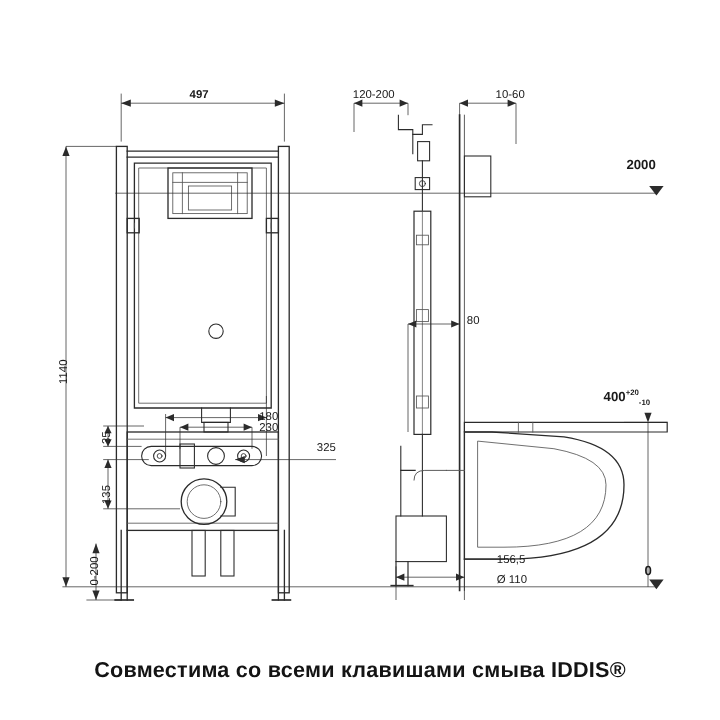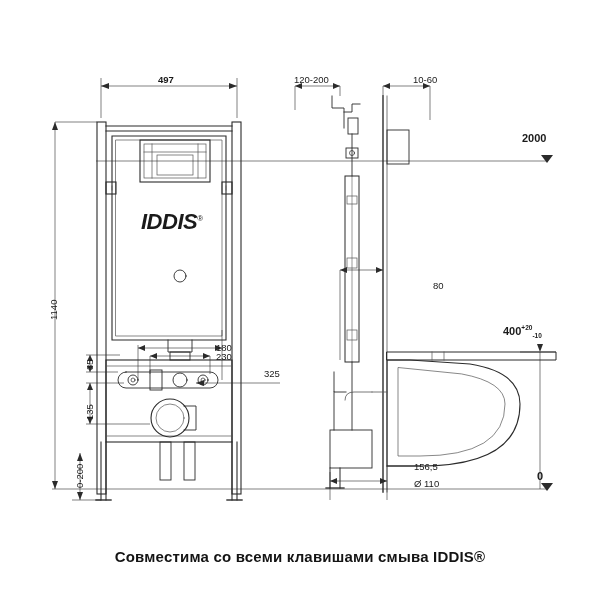--- a/index.html
+++ b/index.html
@@ -26,21 +26,21 @@
     left: 0; top: 0;
     width: 600px;
     height: 600px;
   }
   .caption {
     position: absolute;
     left: 0;
     top: 548px;
     width: 600px;
     text-align: center;
-    font-size: 15px;
+    font-size: 18px;
     font-weight: bold;
     letter-spacing: 0.2px;
     color: #141414;
   }
   .dim-label {
     position: absolute;
     font-size: 9.5px;
     color: #1a1a1a;
     white-space: nowrap;
   }
@@ -263,27 +263,24 @@
   <div class="dim-label" style="left:401px; top:74px;margin-left:12px;">10-60</div>
   <div class="dim-label bold" style="left:522px; top:132px;">2000</div>
   <div class="dim-label bold" style="left:537px; top:470px;">0</div>
   <div class="dim-label rot" style="left:48px; top:320px;">1140</div>
   <div class="dim-label rot" style="left:74px; top:488px;">0-200</div>
   <div class="dim-label rot" style="left:84px; top:370px;">35</div>
   <div class="dim-label rot" style="left:84px; top:420px;">135</div>
   <div class="dim-label" style="left:216px; top:331px;margin-top:20px;">230</div>
   <div class="dim-label" style="left:216px; top:342px;">180</div>
   <div class="dim-label" style="left:264px; top:368px;">325</div>
-  <div class="dim-label" style="left:389px; top:280px;padding-left:44px;">80</div>
+  <div class="dim-label" style="left:389px; top:262px;">80</div>
   <div class="dim-label" style="left:414px; top:461px;">156,5</div>
   <div class="dim-label" style="left:414px; top:478px;">Ø 110</div>
 
   <div class="dim-label bold" style="left:503px; top:325px;">
     <span>400</span><span class="sup">+20</span><span class="sub">-10</span>
   </div>
 
-  <div class="brand">
-    <span>IDDIS</span><span class="reg">®</span>
-  </div>
 
   <div class="caption">Совместима со всеми клавишами смыва IDDIS®</div>
 
 </div>
 
 </body></html>

